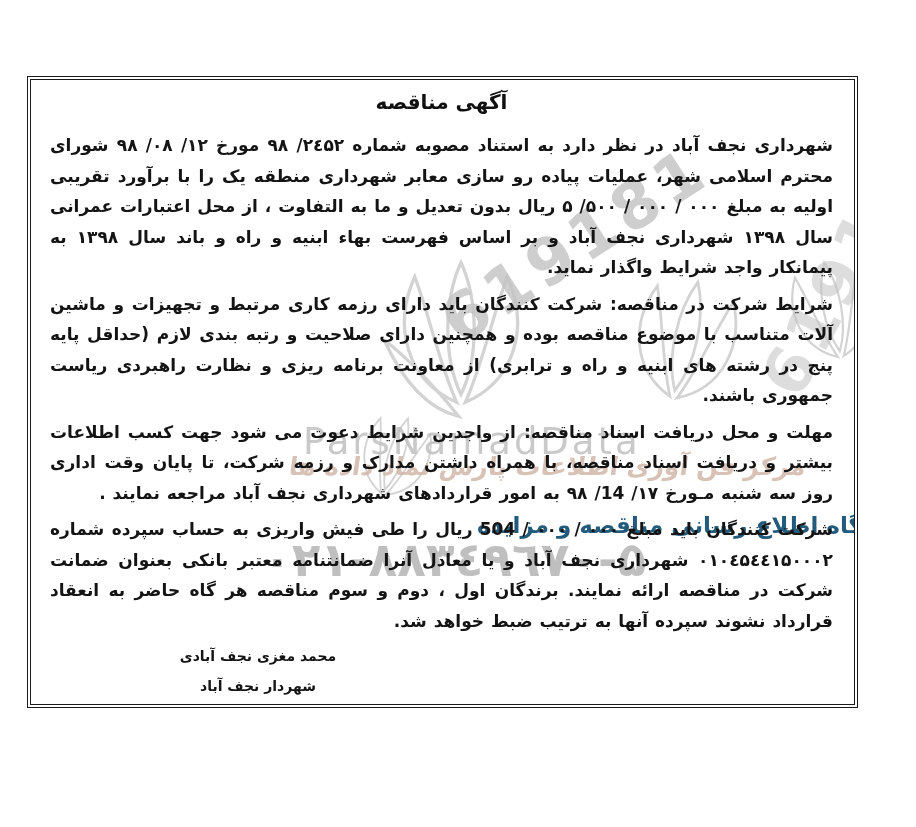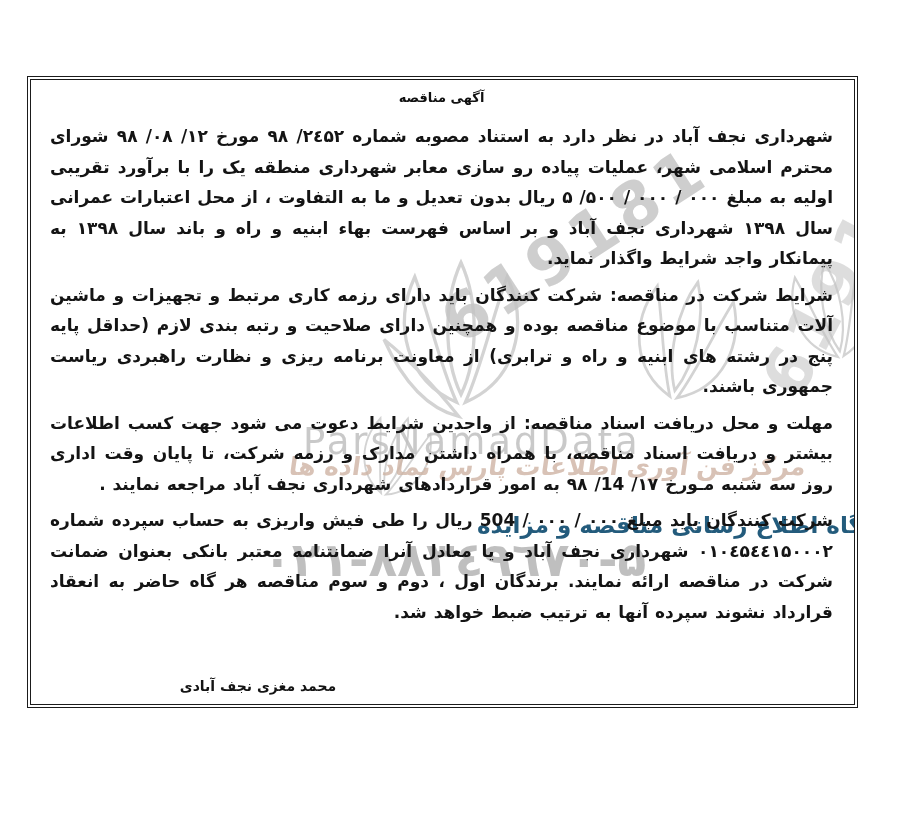--- a/index.html
+++ b/index.html
@@ -41,21 +41,21 @@
     font-size:23px;font-weight:bold;color:#0c4a6e;opacity:.9;white-space:nowrap;
   }
   .wm-phone{
     position:absolute;left:232px;top:452px;direction:ltr;
     font-size:47px;font-weight:bold;letter-spacing:8px;color:#b5b5b5;opacity:.85;white-space:nowrap;
   }
   
   .content{position:absolute;inset:0;z-index:2;padding:6px 15px 0 13px;box-sizing:border-box;}
   .doc-title{
     margin:4px 0 16px 0;text-align:center;
-    font-size:13px;font-weight:bold;color:#101010;
+    font-size:20px;font-weight:bold;color:#101010;
   }
   .body-text p{
     margin:6px;font-size:17px;font-weight:bold;color:#141414;
     line-height:30.5px;text-align:justify;word-spacing:1px;
   }
   .signature{
     position:absolute;left:82px;bottom:3px;width:290px;z-index:2;
     text-align:center;font-size:14px;font-weight:bold;color:#141414;line-height:30px;
   }
   .signature div{white-space:nowrap;}
@@ -113,17 +113,18 @@
         <div class="body-text">
           <p>شهرداری نجف آباد در نظر دارد به استناد مصوبه شماره  ۲٤۵۲/ ۹۸ مورخ  ۱۲/ ۰۸/ ۹۸ شورای محترم اسلامی شهر، عملیات پیاده رو سازی معابر شهرداری منطقه یک  را با برآورد تقریبی اولیه  به مبلغ ۰۰۰ / ۰۰۰ / ۵۰۰/ ۵ ریال بدون تعدیل و ما به التفاوت ، از محل اعتبارات   عمرانی سال  ۱۳۹۸ شهرداری نجف آباد و بر اساس  فهرست بهاء ابنیه و راه و باند سال ۱۳۹۸ به پیمانکار واجد شرایط واگذار نماید.</p>
           <p>شرایط شرکت در مناقصه:  شرکت کنندگان باید دارای رزمه کاری مرتبط و   تجهیزات و ماشین آلات متناسب با موضوع مناقصه بوده و همچنین دارای صلاحیت و رتبه بندی لازم  (حداقل پایه پنج در رشته های ابنیه و  راه و ترابری) از معاونت برنامه ریزی و نظارت راهبردی ریاست جمهوری باشند.</p>
           <p>مهلت و محل دریافت اسناد مناقصه: از واجدین شرایط دعوت می شود جهت کسب اطلاعات بیشتر و دریافت اسناد مناقصه، با همراه داشتن مدارک و رزمه شرکت، تا پایان وقت اداری روز سه شنبه  مـورخ ۱۷/ 14/ ۹۸ به امور قراردادهای شهرداری نجف آباد مراجعه نمایند .</p>
           <p>شرکت کنندگان باید مبلغ ۰۰۰ / ۰۰۰ / 504 ریال را طی فیش واریزی به حساب سپرده شماره ۰۱۰٤۵٤٤۱۵۰۰۰۲ شهرداری نجف آباد و یا معادل آنرا ضمانتنامه معتبر بانکی بعنوان ضمانت شرکت در مناقصه ارائه نمایند. برندگان اول ، دوم و سوم مناقصه هر گاه حاضر به انعقاد قرارداد نشوند سپرده آنها به ترتیب ضبط خواهد شد.</p>
         </div>
       </div>
 
       <div class="signature">
         <div>محمد مغزی نجف آبادی</div>
+        <div>شهردار نجف آباد</div>
       </div>
 
     </div>
   </div>
 </div>
 
 </body></html>

